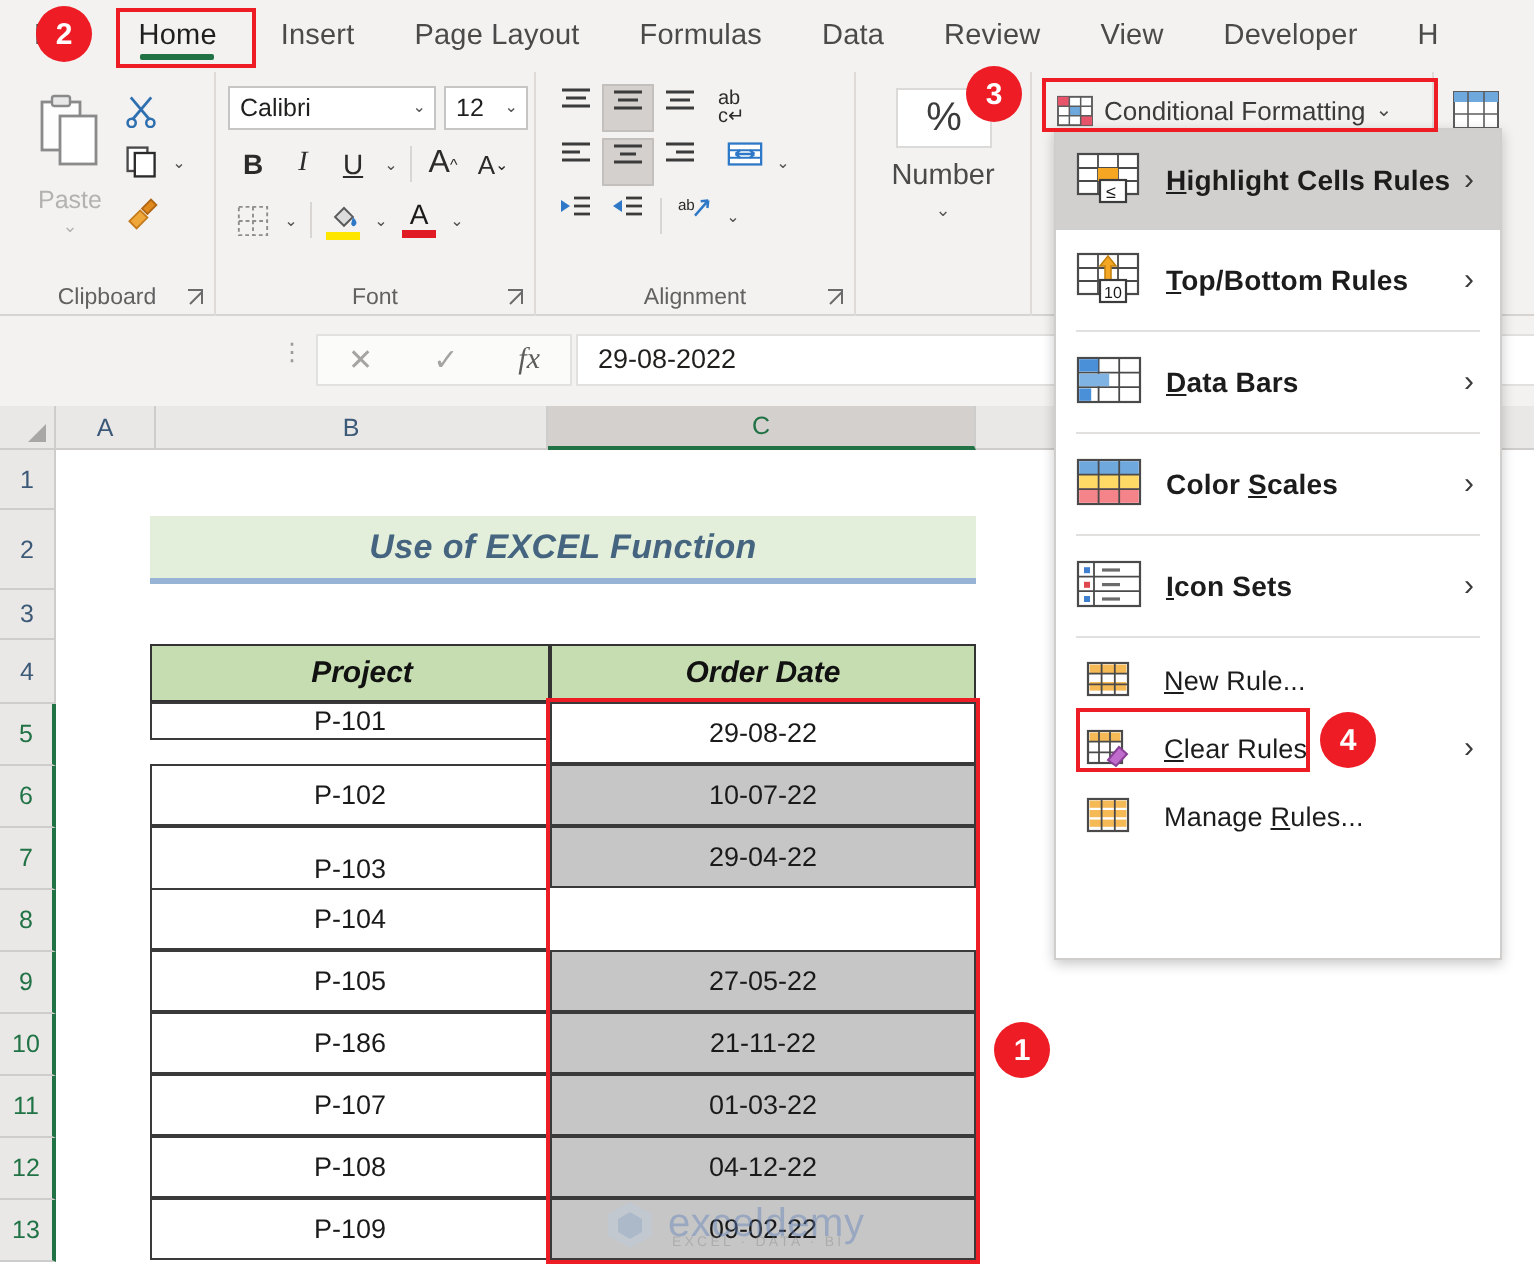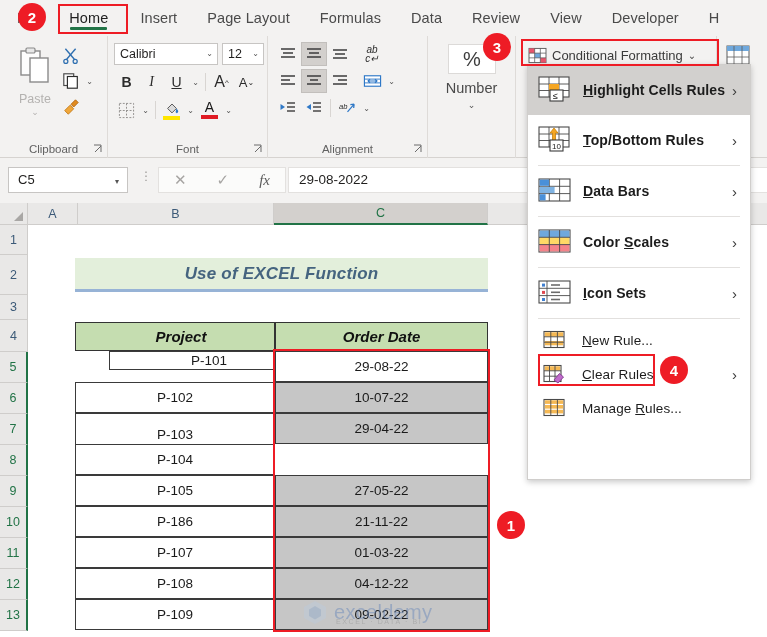--- a/index.html
+++ b/index.html
@@ -80,21 +80,21 @@
     width:25px; height:24px; display:flex; align-items:center; justify-content:center;
     font-size:14px; color:#2b2b2b;
   }
   .fcaret { font-size:8px; color:#555; width:13px; text-align:center; }
   .vsep { width:1px; height:18px; background:#d8d5d2; margin:0 3px; }
 
   
   #g-align { left:268px; width:160px; }
   .arow { position:absolute; left:7px; display:flex; align-items:center; }
   .abtn {
-    width:26px; height:24px; display:flex; align-items:center; justify-content:center;font-style:italic;
+    width:26px; height:24px; display:flex; align-items:flex-start; justify-content:center;
   }
   .abtn.sel { background:#d3d0cd; border:1px solid #c2bfbc; }
 
   
   #g-number { left:428px; width:88px; }
   .pct-box {
     position:absolute; left:20px; top:8px; width:48px; height:30px;
     background:#fff; border:1px solid #dcdad8;
     display:flex; align-items:center; justify-content:center;
     font-size:20px; color:#3c3c3c;
@@ -618,24 +618,20 @@
 <div class="redbox" style="left:58px;top:4px;width:70px;height:30px;z-index:55;"></div>
 <div class="redbox" style="left:521px;top:39px;width:198px;height:27px;z-index:55;"></div>
 <div class="redbox" style="left:538px;top:354px;width:117px;height:32px;z-index:55;"></div>
 
 <div class="badge" style="left:18px;top:3px;width:28px;height:28px;">2</div>
 <div class="badge" style="left:483px;top:33px;width:28px;height:28px;">3</div>
 <div class="badge" style="left:660px;top:356px;width:28px;height:28px;">4</div>
 <div class="badge" style="left:497px;top:511px;width:28px;height:28px;">1</div>
 
 <div class="fbar">
-  <div class="namebox">
-    <span>C5</span>
-    <span class="cbcaret">▾</span>
-  </div>
   <div class="fb-dots">⋮</div>
   <div class="fb-btns">
     <span>✕</span>
     <span>✓</span>
     <span class="fx">fx</span>
   </div>
   <div class="fb-input">
     <span>29-08-2022</span>
   </div>
 </div>
@@ -660,21 +656,21 @@
   <div class="rowhead sel" style="top:304px;height:31px;">10</div>
   <div class="rowhead sel" style="top:335px;height:31px;">11</div>
   <div class="rowhead sel" style="top:366px;height:31px;">12</div>
   <div class="rowhead sel" style="top:397px;height:31px;">13</div>
 
   <div class="title-cell" style="left:75px;top:55px;width:413px;height:34px;">Use of EXCEL Function</div>
 
   <div class="thcell" style="left:75px;top:119px;width:200px;height:29px;padding-left:12px;">Project</div>
   <div class="thcell" style="left:275px;top:119px;width:213px;height:29px;">Order Date</div>
 
-  <div class="dcell" style="left:75px;top:148px;width:200px;height:19px;margin-left:34px;">P-101</div>
+  <div class="dcell" style="left:75px;top:148px;width:200px;height:19px;">P-101</div>
   <div class="dcell" style="left:275px;top:148px;width:213px;height:31px;">29-08-22</div>
 
   <div class="dcell" style="left:75px;top:179px;width:200px;height:31px;">P-102</div>
   <div class="dcell greyed" style="left:275px;top:179px;width:213px;height:31px;">10-07-22</div>
 
   <div class="dcell" style="left:75px;top:210px;width:200px;height:43px;">P-103</div>
   <div class="dcell greyed" style="left:275px;top:210px;width:213px;height:31px;">29-04-22</div>
 
   <div class="dcell" style="left:75px;top:241px;width:200px;height:31px;">P-104</div>
 

